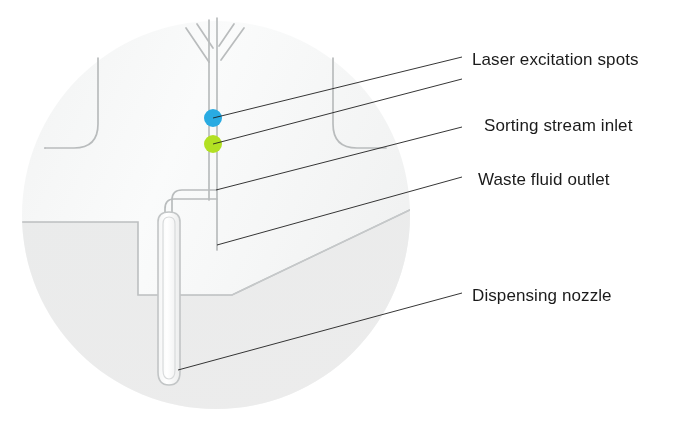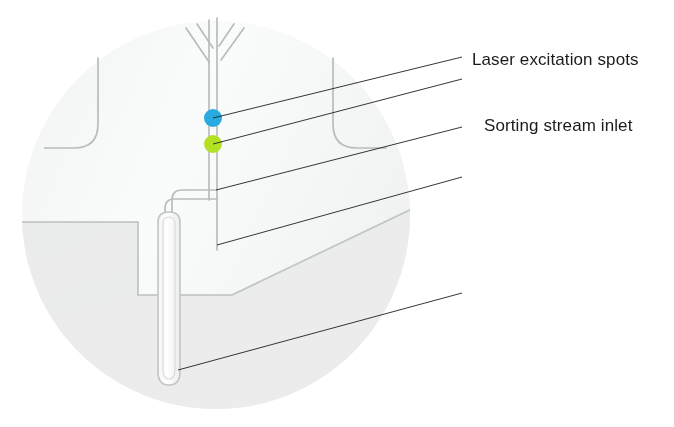--- a/index.html
+++ b/index.html
@@ -118,15 +118,17 @@
       <path d="M 216 190 L 462 127"></path>
       <path d="M 217 245 L 462 177"></path>
       <path d="M 178 370 L 462 293"></path>
     </g>
   </svg>
 
   <div class="label-text" id="label-laser-excitation-spots">Laser excitation spots</div>
 
   <div class="label-text" id="label-sorting-stream-inlet">Sorting stream inlet</div>
 
+  <div class="label-text" id="label-waste-fluid-outlet">Waste fluid outlet</div>
 
+  <div class="label-text" id="label-dispensing-nozzle">Dispensing nozzle</div>
 
 </div>
 
 </body></html>

